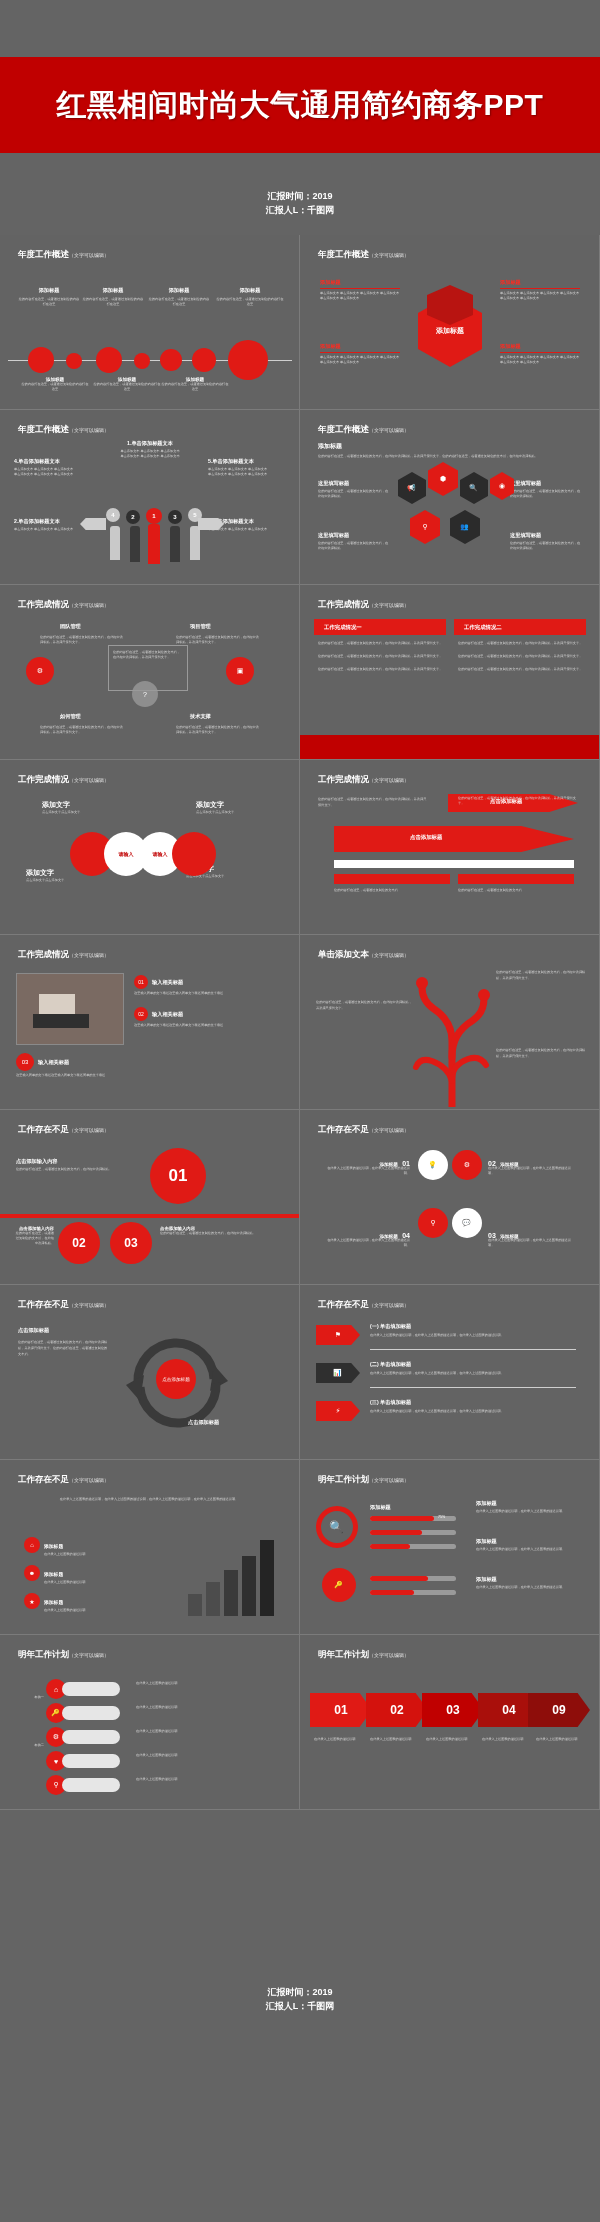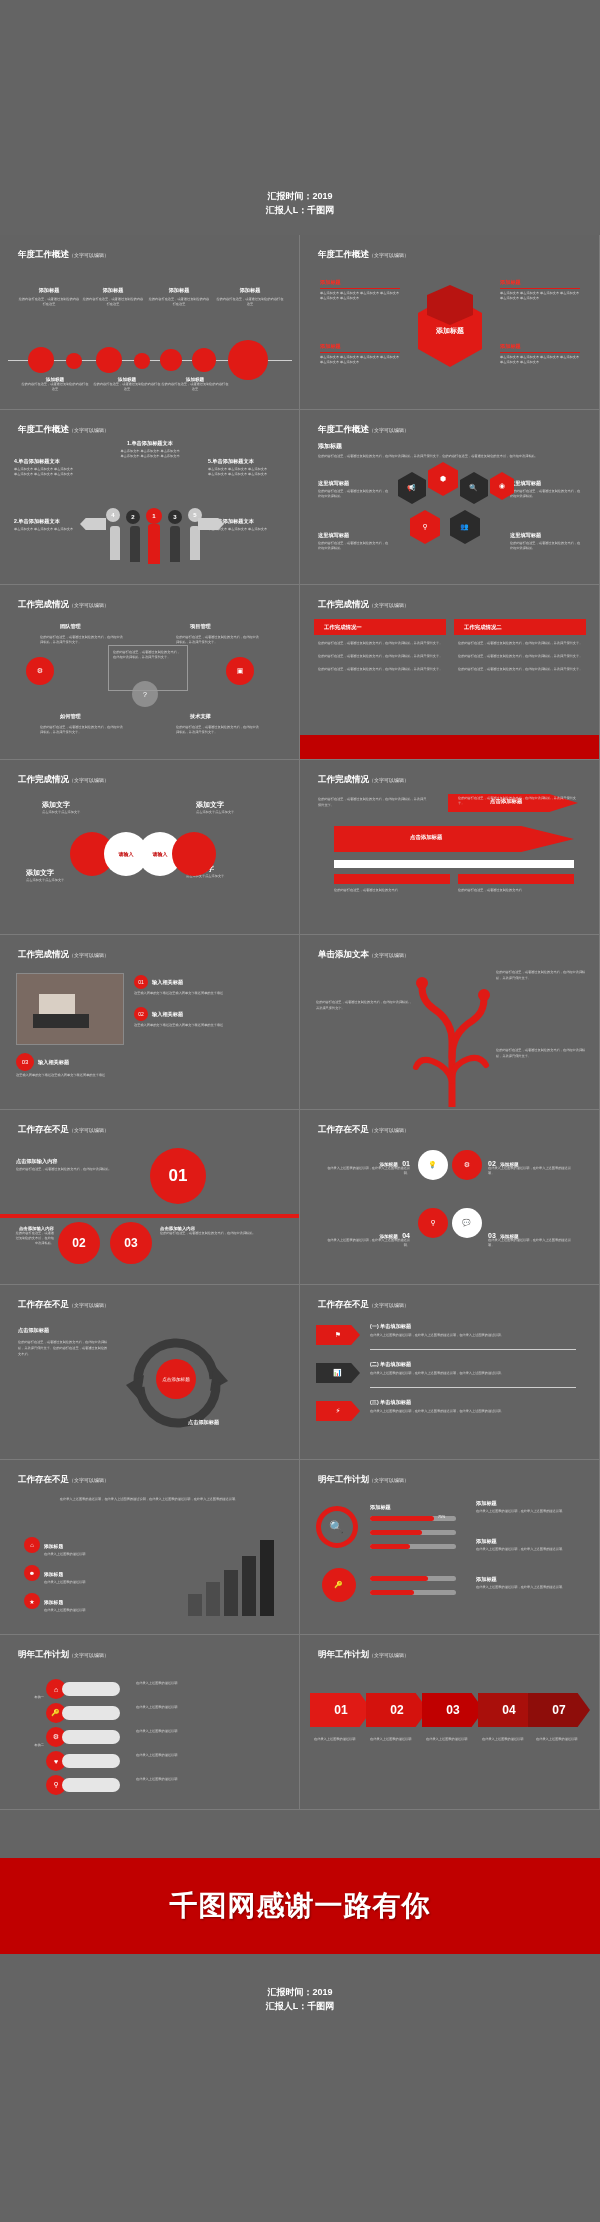--- a/index.html
+++ b/index.html
@@ -139,20 +139,23 @@
     font-weight: bold; line-height: 1.5;
   }
   .abs { position: absolute; }
 </style>
 </head>
 <body>
 
 <div id="page">
 
   <div class="hero">
+    <div class="hero-band">
+      <div class="hero-title">红黑相间时尚大气通用简约商务PPT</div>
+    </div>
     <div class="hero-meta">
       <div>汇报时间：2019</div>
       <div>汇报人L：千图网</div>
     </div>
   </div>
 
   <div class="grid">
 
     <div class="slide">
       <div class="s-title">
@@ -653,34 +656,31 @@
       <div class="abs chev" style="left:66px; top:58px; width:62px; height:34px; background:#d4120d; display:flex; align-items:center; justify-content:center;">
         <span style="color:#fff; font-size:12px; font-weight:bold;">02</span>
       </div>
       <div class="abs chev" style="left:122px; top:58px; width:62px; height:34px; background:#c00000; display:flex; align-items:center; justify-content:center;">
         <span style="color:#fff; font-size:12px; font-weight:bold;">03</span>
       </div>
       <div class="abs chev" style="left:178px; top:58px; width:62px; height:34px; background:#a90f0b; display:flex; align-items:center; justify-content:center;">
         <span style="color:#fff; font-size:12px; font-weight:bold;">04</span>
       </div>
       <div class="abs chev" style="left:228px; top:58px; width:62px; height:34px; background:#8e0d0a; display:flex; align-items:center; justify-content:center;">
-        <span style="color:#fff; font-size:12px; font-weight:bold;">07</span>
+        <span style="color:#fff; font-size:12px; font-weight:bold;">09</span>
       </div>
       <div class="abs tt" style="left:14px; top:102px; width:52px;">在此录入上述图表的描述说明</div>
       <div class="abs tt" style="left:70px; top:102px; width:52px;">在此录入上述图表的描述说明</div>
       <div class="abs tt" style="left:126px; top:102px; width:52px;">在此录入上述图表的描述说明</div>
       <div class="abs tt" style="left:182px; top:102px; width:52px;">在此录入上述图表的描述说明</div>
       <div class="abs tt" style="left:236px; top:102px; width:52px;">在此录入上述图表的描述说明</div>
     </div>
 
   </div>
 
   <div class="outro">
-    <div class="outro-band">
-      <div class="outro-title">千图网感谢一路有你</div>
-    </div>
     <div class="outro-meta">
       <div>汇报时间：2019</div>
       <div>汇报人L：千图网</div>
     </div>
   </div>
 
 </div>
 
 </body></html>

